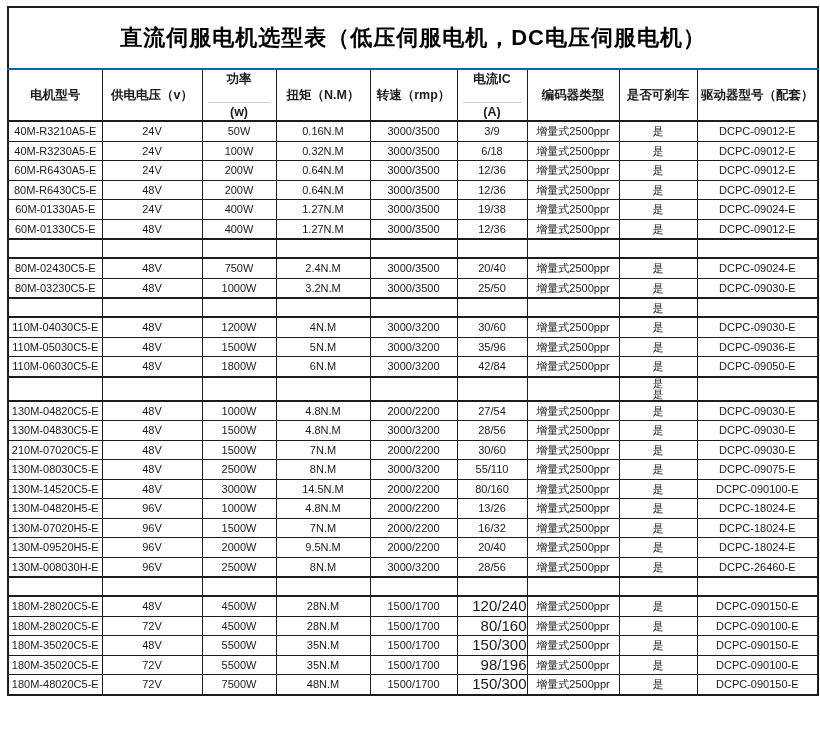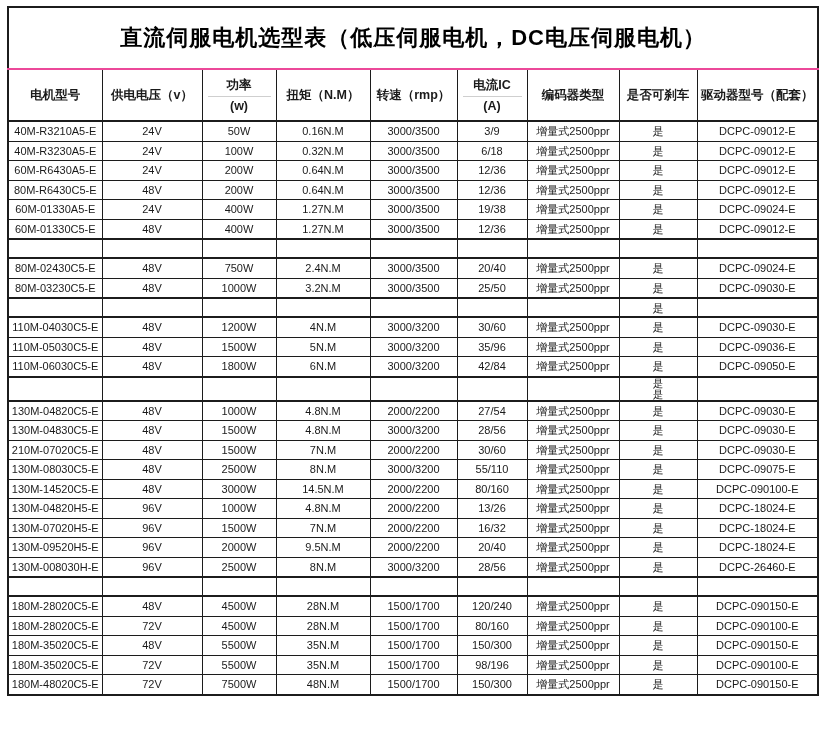--- a/index.html
+++ b/index.html
@@ -31,39 +31,39 @@
   table.motor-table { border-width: 2px; }
   th, td {
     padding: 0;
     text-align: center;
     vertical-align: middle;
     overflow: hidden;
     white-space: nowrap;
   }
   tr.title-row th {
     height: 60px;
-    border-bottom: 2px solid #ec4899;
+    border-bottom: 2px solid #0369a1;
   }
   .title-text {
     font-size: 22px;
     font-weight: bold;
     letter-spacing: 1px;
     color: #000000;
   }
   tr.header-row th {
     height: 50px;
     font-size: 12.5px;
     font-weight: 600;
     border-bottom: 2px solid #1c1c1c;
   }
   .h-main { display: block; }
   .h-stack .h-main {
     border-bottom: 1px solid #cfcfcf;
     margin: 0 5px;
-    padding-bottom: 2px;
+    padding-bottom: 14px;
   }
   .h-sub {
     display: block;
     padding-top: 2px;
     font-weight: 600;
   }
   tbody td {
     height: 18.5px;
     font-size: 11px;
     line-height: 12px;
@@ -72,21 +72,21 @@
     border-top: 2px solid #1c1c1c;
     border-bottom: 2px solid #1c1c1c;
     height: 17px;
   }
   td.multiline {
     white-space: pre-line;
     font-size: 10.5px;
     line-height: 11px;
     height: 24px;
   }
-  td.sm { font-size: 11px; }
+  td.sm { font-size: 15px; text-align: right; }
 </style>
 </head>
 <body>
 
 <div class="page">
   <table class="motor-table">
     <colgroup>
       <col style="width:94px">
       <col style="width:100px">
       <col style="width:74px">

